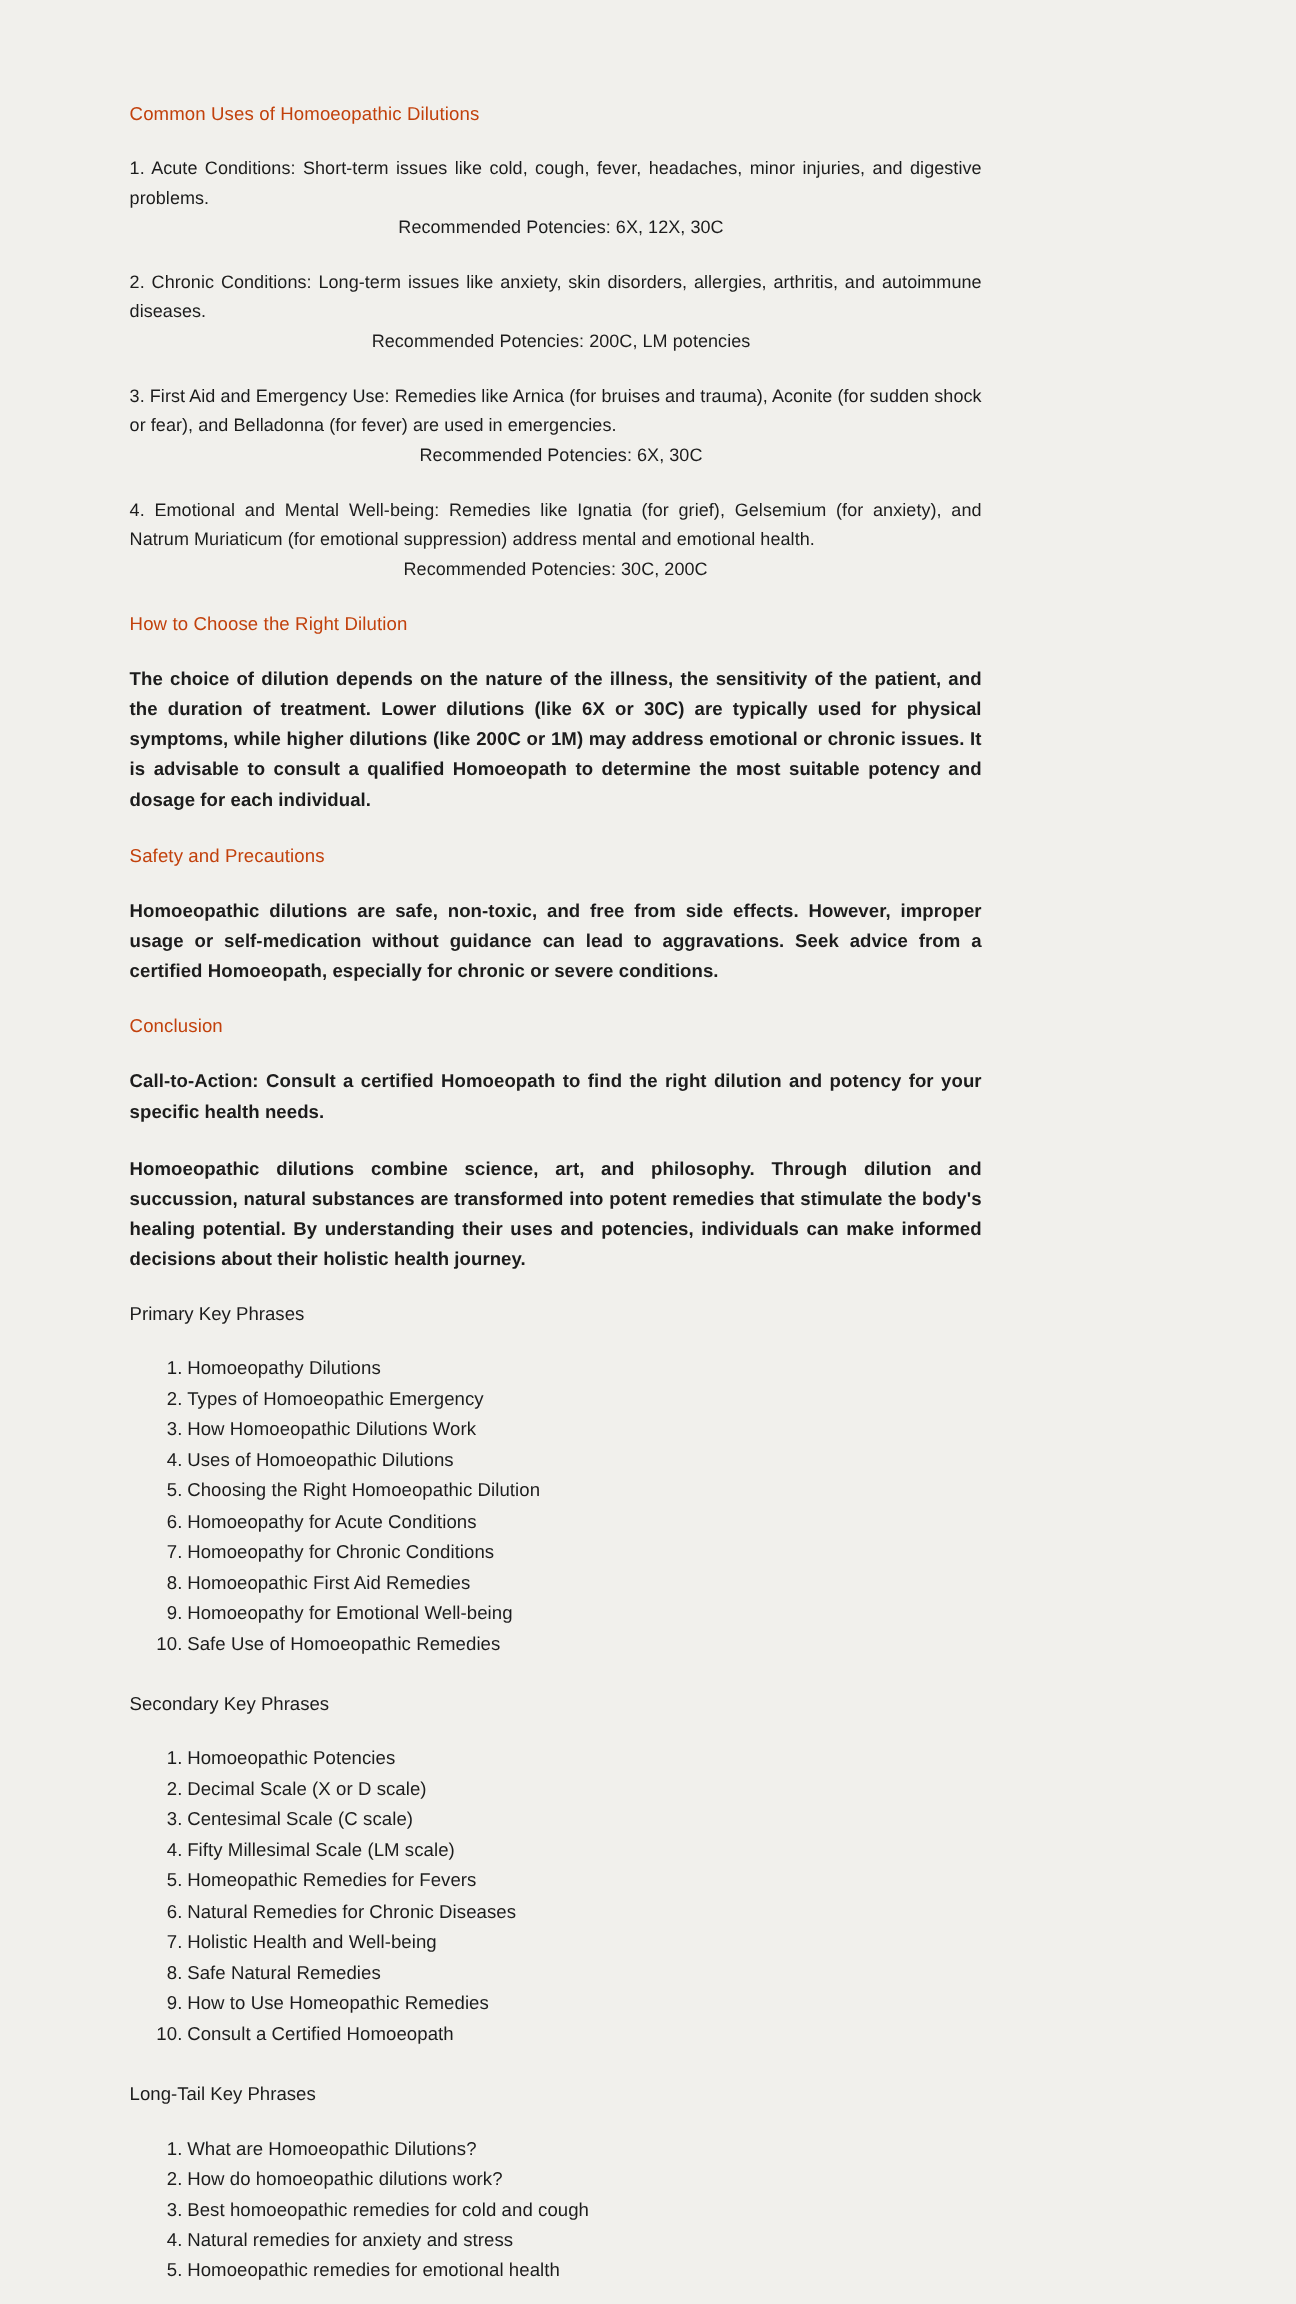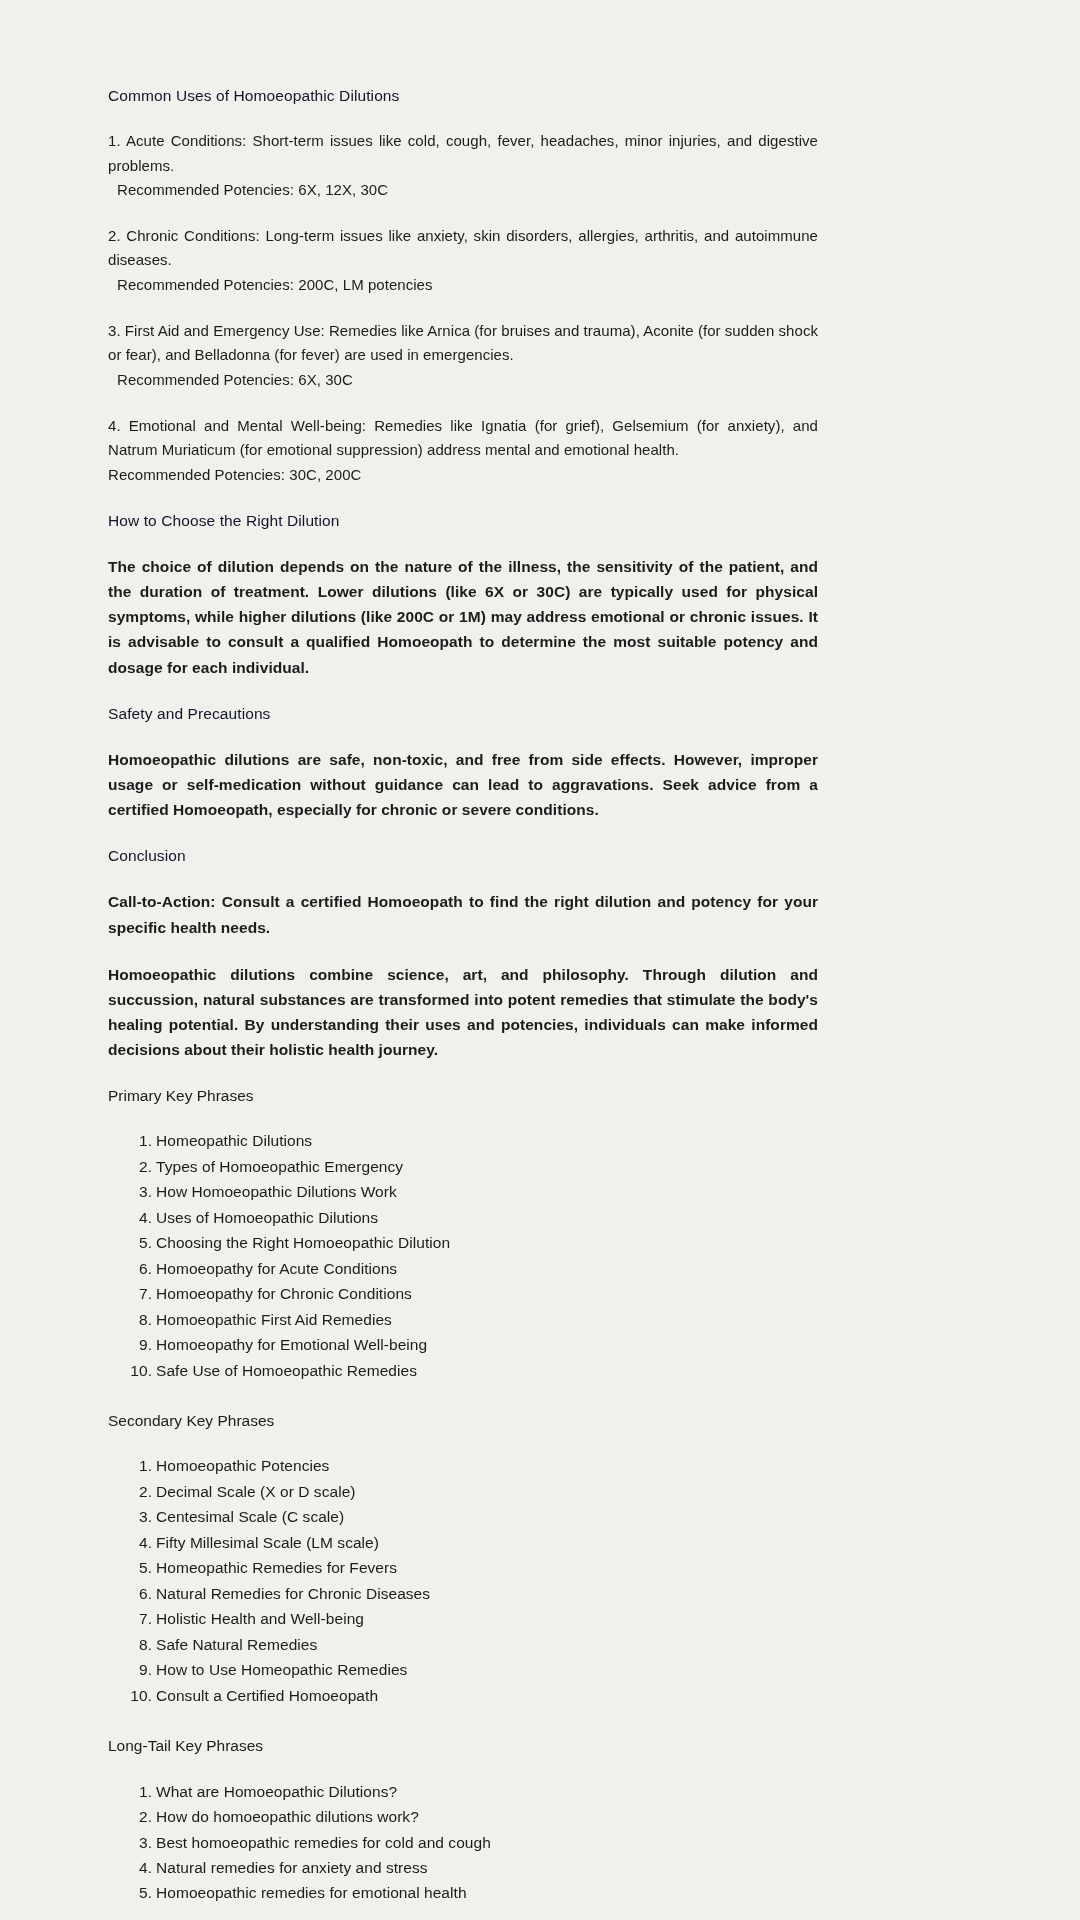--- a/index.html
+++ b/index.html
@@ -22,42 +22,42 @@
     padding: 84px 108px 40px 108px;
   }
   .doc {
     width: 710px;
   }
   .h-sub {
     font-size: 15.5px;
     line-height: 1.5;
     letter-spacing: 0.1px;
     margin: 0 0 22px 0;
-    color: #0f172a;
+    color: #c2410c;
   }
   .para {
     font-size: 15.5px;
     line-height: 1.62;
     letter-spacing: 0.05px;
     text-align: justify;
     margin: 0 0 22px 0;
     color: #1c1c1c;
     font-weight: bold;
   }
   .num-item {
     font-size: 15px;
     line-height: 1.62;
     letter-spacing: 0.05px;
     text-align: justify;
     margin: 0 0 22px 0;
   }
   .num-item .line2 {
     display: block;
     padding-left: 9px;
-    text-align: left;
+    text-align: center;
   }
   .num-item .line2.flush {
     padding-left: 0;
   }
 
   .list-head {
     font-size: 15.5px;
     line-height: 1.5;
     margin: 16px 0 22px 0;
   }
@@ -121,21 +121,21 @@
     <p class="h-sub">Safety and Precautions</p>
     <p class="para">Homoeopathic dilutions are safe, non-toxic, and free from side effects. However, improper usage or self-medication without guidance can lead to aggravations. Seek advice from a certified Homoeopath, especially for chronic or severe conditions.</p>
 
     <p class="h-sub">Conclusion</p>
     <p class="para">Call-to-Action: Consult a certified Homoeopath to find the right dilution and potency for your specific health needs.</p>
 
     <p class="para">Homoeopathic dilutions combine science, art, and philosophy. Through dilution and succussion, natural substances are transformed into potent remedies that stimulate the body's healing potential. By understanding their uses and potencies, individuals can make informed decisions about their holistic health journey.</p>
 
     <p class="list-head">Primary Key Phrases</p>
     <ol class="klist">
-      <li>Homeopathic Dilutions</li>
+      <li>Homoeopathy Dilutions</li>
       <li>Types of Homoeopathic Emergency</li>
       <li>How Homoeopathic Dilutions Work</li>
       <li>Uses of Homoeopathic Dilutions</li>
       <li>Choosing the Right Homoeopathic Dilution</li>
       <li>Homoeopathy for Acute Conditions</li>
       <li>Homoeopathy for Chronic Conditions</li>
       <li>Homoeopathic First Aid Remedies</li>
       <li>Homoeopathy for Emotional Well-being</li>
       <li>Safe Use of Homoeopathic Remedies</li>
     </ol>

